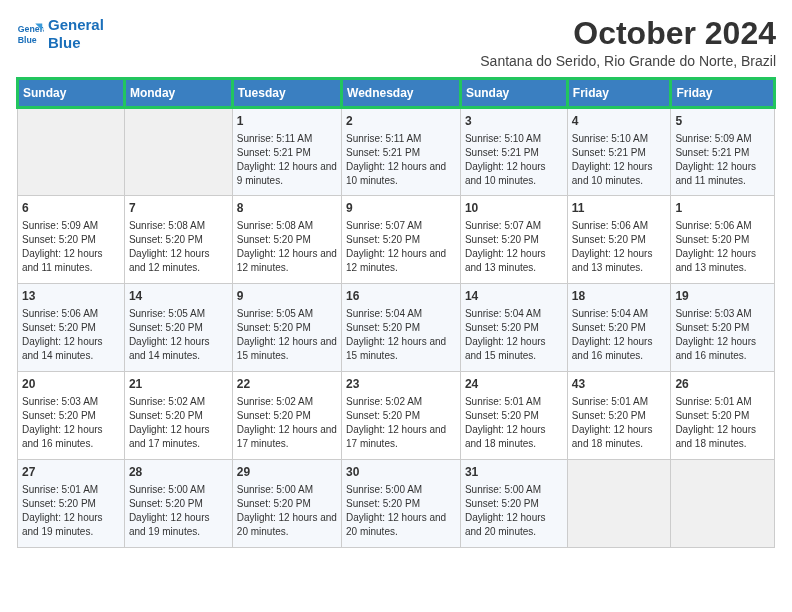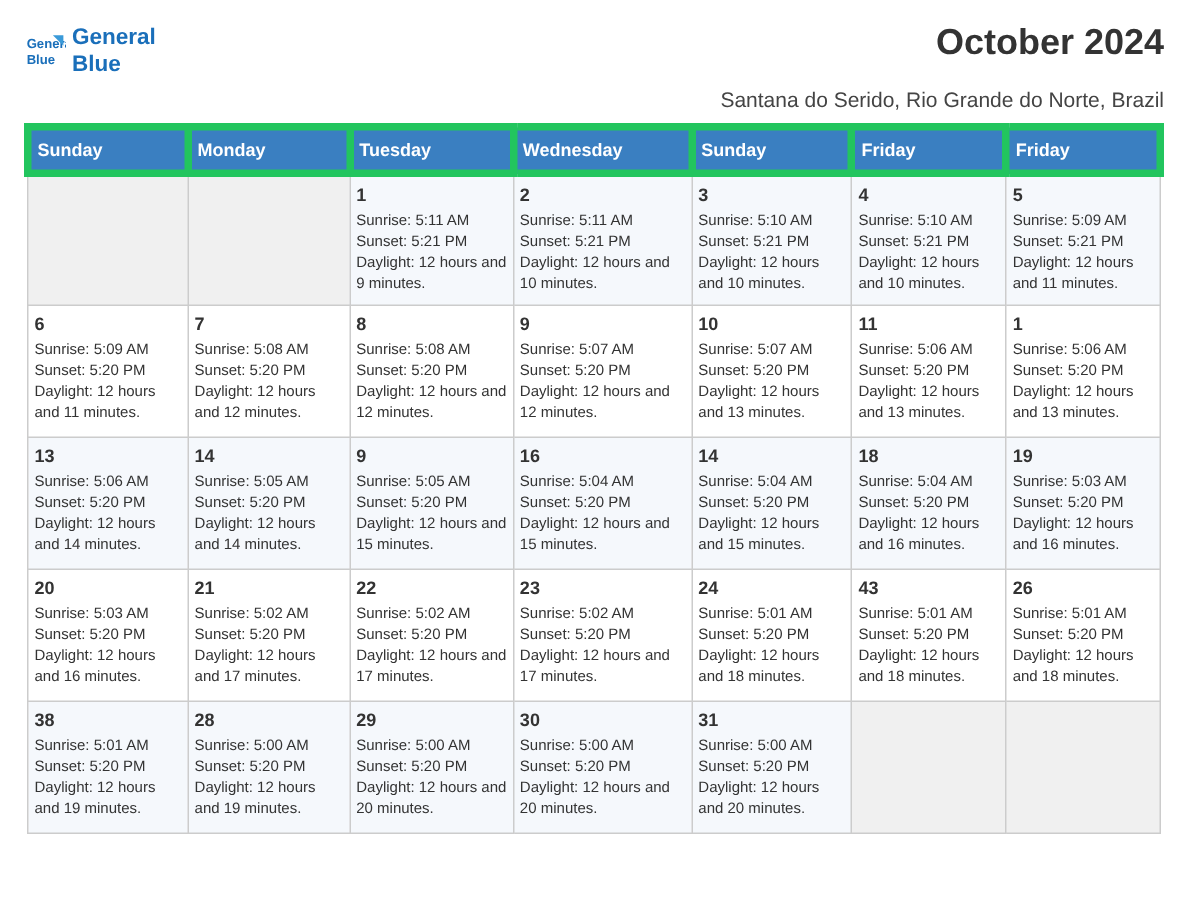--- a/index.html
+++ b/index.html
@@ -32,44 +32,44 @@
       font-size: 15px;
     }
     .logo-icon {
       width: 28px;
       height: 28px;
     }
     .title-block {
       text-align: right;
     }
     .main-title {
-      font-size: 24px;
+      font-size: 32px;
       font-weight: bold;
       color: #333;
       line-height: 1.1;
     }
     .subtitle {
       font-size: 14px;
       color: #444;
-      margin-top: 16px;
+      margin-top: 2px;
     }
     table {
       width: 100%;
       border-collapse: collapse;
       margin-top: 8px;
       font-size: 10.5px;
     }
     thead tr th {
       background: #3a7fc1;
       color: #fff;
       padding: 6px 4px;
       text-align: left;
       font-size: 12px;
       font-weight: bold;
-      border: 5px solid #22c55e;
+      border: 3px solid #22c55e;
     }
     tbody tr td {
       border: 1px solid #ccc;
       padding: 4px 4px;
       vertical-align: top;
       min-height: 80px;
       height: 88px;
       color: #333;
       font-size: 10px;
       line-height: 1.4;
@@ -233,21 +233,21 @@
         <td><span class="day-num">43</span>
 <span>Sunrise: 5:01 AM</span><br>
 <span>Sunset: 5:20 PM</span><br>
 <span>Daylight: 12 hours and 18 minutes.</span></td>
         <td><span class="day-num">26</span>
 <span>Sunrise: 5:01 AM</span><br>
 <span>Sunset: 5:20 PM</span><br>
 <span>Daylight: 12 hours and 18 minutes.</span></td>
       </tr>
       <tr>
-        <td><span class="day-num">38</span>
+        <td><span class="day-num">27</span>
 <span>Sunrise: 5:01 AM</span><br>
 <span>Sunset: 5:20 PM</span><br>
 <span>Daylight: 12 hours and 19 minutes.</span></td>
         <td><span class="day-num">28</span>
 <span>Sunrise: 5:00 AM</span><br>
 <span>Sunset: 5:20 PM</span><br>
 <span>Daylight: 12 hours and 19 minutes.</span></td>
         <td><span class="day-num">29</span>
 <span>Sunrise: 5:00 AM</span><br>
 <span>Sunset: 5:20 PM</span><br>

